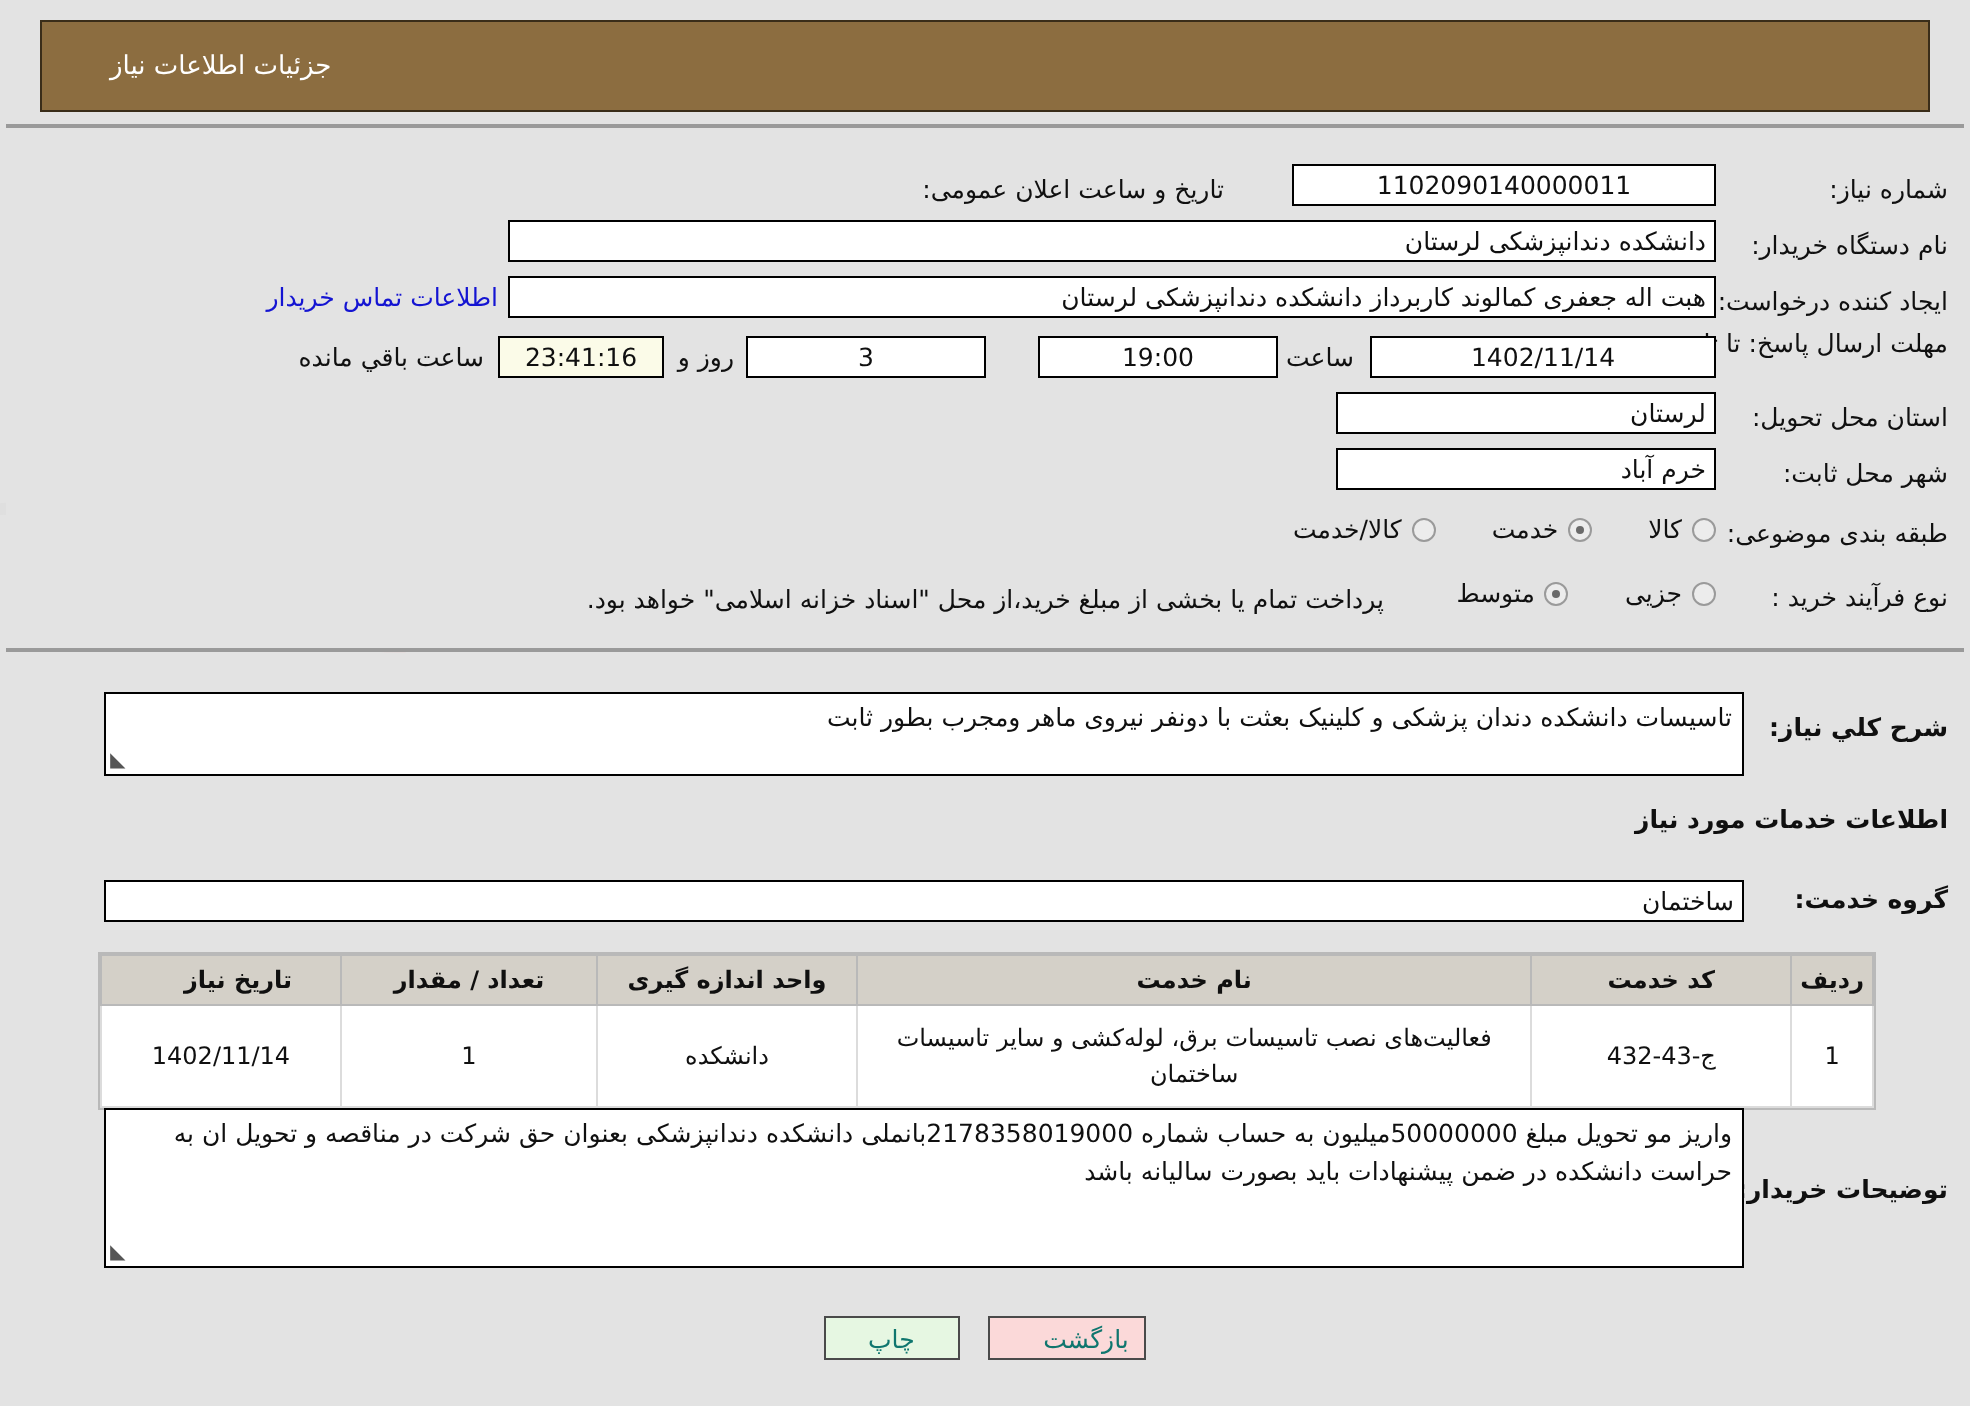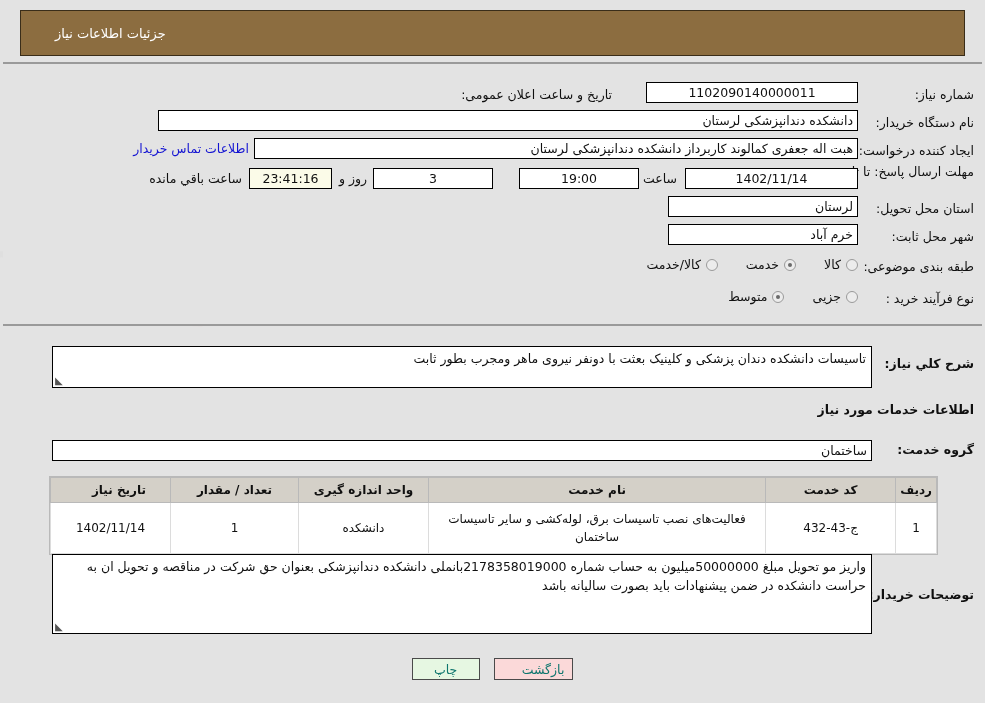--- a/index.html
+++ b/index.html
@@ -246,21 +246,21 @@
     </div>
     <div class="fld center" style="position:absolute; right:124px; top:18px; width:212px;">1102090140000011</div>
 
     <div class="row" style="right:370px; top:20px;">
       <span class="lbl">تاریخ و ساعت اعلان عمومی:</span>
     </div>
 
     <div class="row" style="right:8px; top:48px;">
       <span class="lbl">نام دستگاه خریدار:</span>
     </div>
-    <div class="fld right" style="position:absolute; right:124px; top:46px; width:700px;padding-left:45px;">دانشکده دندانپزشکی لرستان</div>
+    <div class="fld right" style="position:absolute; right:124px; top:46px; width:604px;padding-left:45px;">دانشکده دندانپزشکی لرستان</div>
 
     <div class="row" style="right:8px; top:76px;">
       <span class="lbl">ایجاد کننده درخواست:</span>
     </div>
     <div class="fld right" style="position:absolute; right:124px; top:74px; width:604px;">هبت اله جعفری کمالوند کاربرداز دانشکده دندانپزشکی لرستان</div>
     <a class="link" style="position:absolute; right:733px; top:77px;">اطلاعات تماس خریدار</a>
 
     <div class="row" style="right:8px; top:100px; align-items:flex-start;">
       <span class="lbl two-line" style="display:block; width:110px; text-align:right;">مهلت ارسال پاسخ: تا تاریخ:</span>
     </div>
@@ -306,20 +306,21 @@
     <div style="position:absolute; right:124px; top:225px; display:flex; align-items:center; gap:28px;">
       <span class="radio-grp">
         <span class="radio"></span>
         <span class="radio-lbl">جزیی</span>
       </span>
       <span class="radio-grp">
         <span class="radio on"></span>
         <span class="radio-lbl">متوسط</span>
       </span>
     </div>
+    <span class="small-note" style="position:absolute; right:290px; top:228px;">پرداخت تمام یا بخشی از مبلغ خرید،از محل "اسناد خزانه اسلامی" خواهد بود.</span>
 
   </div>
 
   <div class="panel-mid">
 
     <span class="lbl" style="position:absolute; right:8px; top:26px; font-weight:bold;">شرح کلي نیاز:</span>
     <div class="textarea-box" style="position:absolute; right:110px; top:16px; width:820px; height:42px;">
       <span>تاسیسات دانشکده دندان پزشکی و کلینیک بعثت با دونفر نیروی ماهر ومجرب بطور ثابت</span>
       <span class="resize-grip">◢</span>
     </div>

